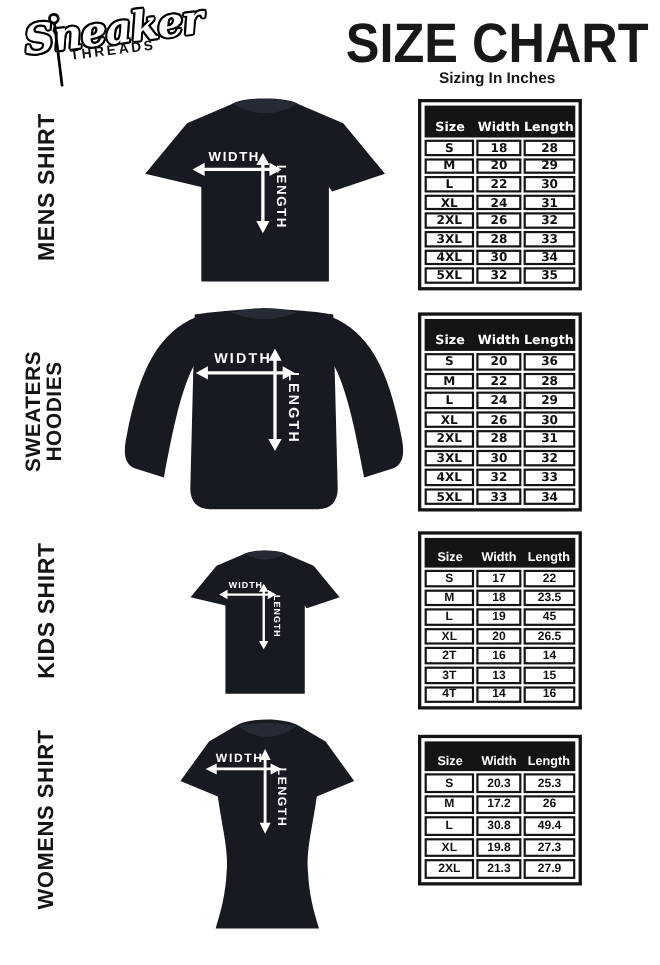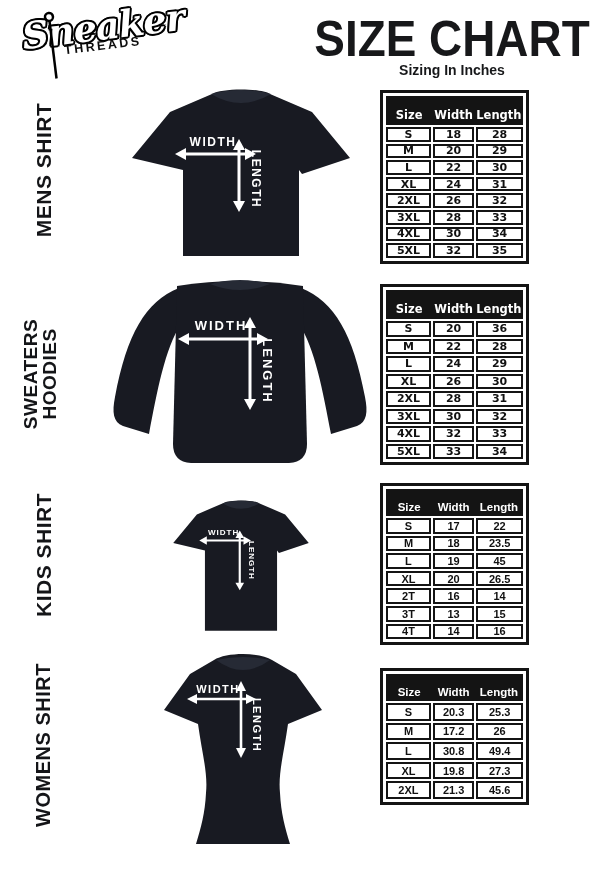--- a/index.html
+++ b/index.html
@@ -278,17 +278,17 @@
         <div class="cell">17.2</div>
         <div class="cell">26</div>
         <div class="cell">L</div>
         <div class="cell">30.8</div>
         <div class="cell">49.4</div>
         <div class="cell">XL</div>
         <div class="cell">19.8</div>
         <div class="cell">27.3</div>
         <div class="cell">2XL</div>
         <div class="cell">21.3</div>
-        <div class="cell">45.6</div>
+        <div class="cell">27.9</div>
       </div>
     </div>
 
 </div>
 
 </body></html>

